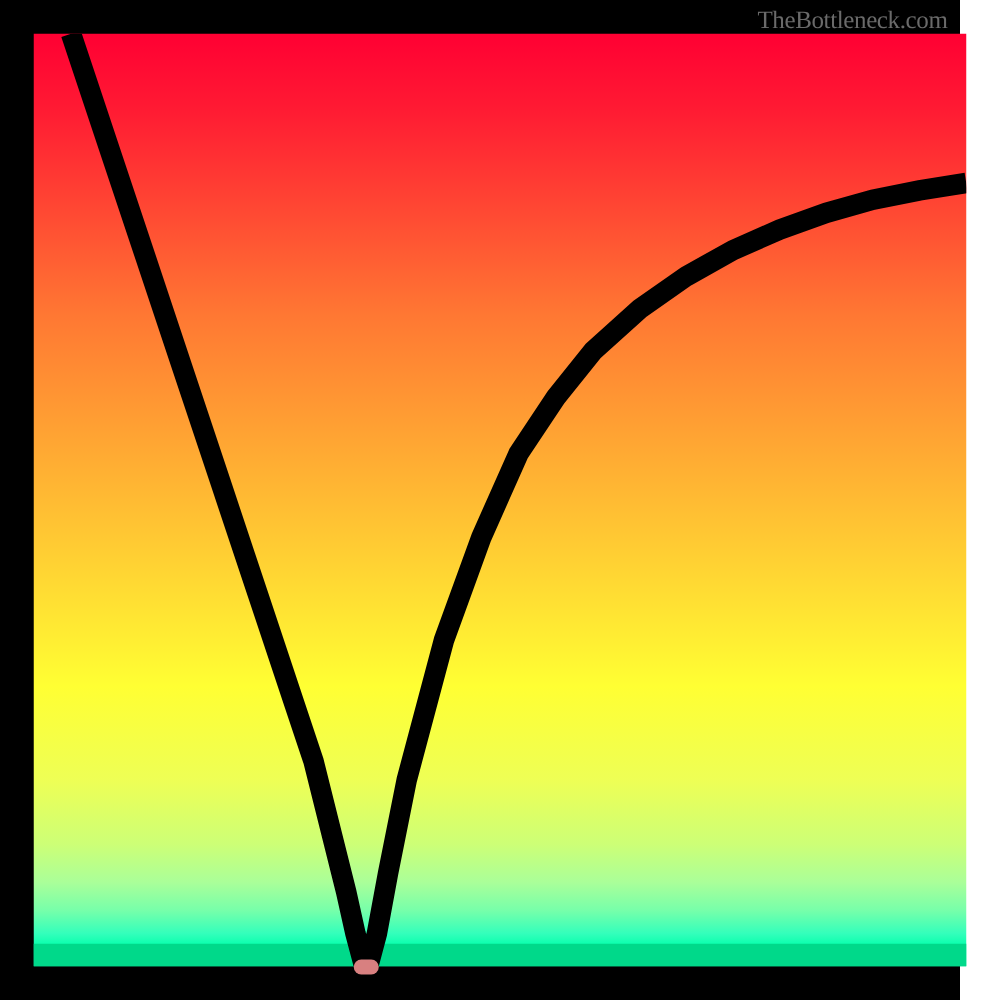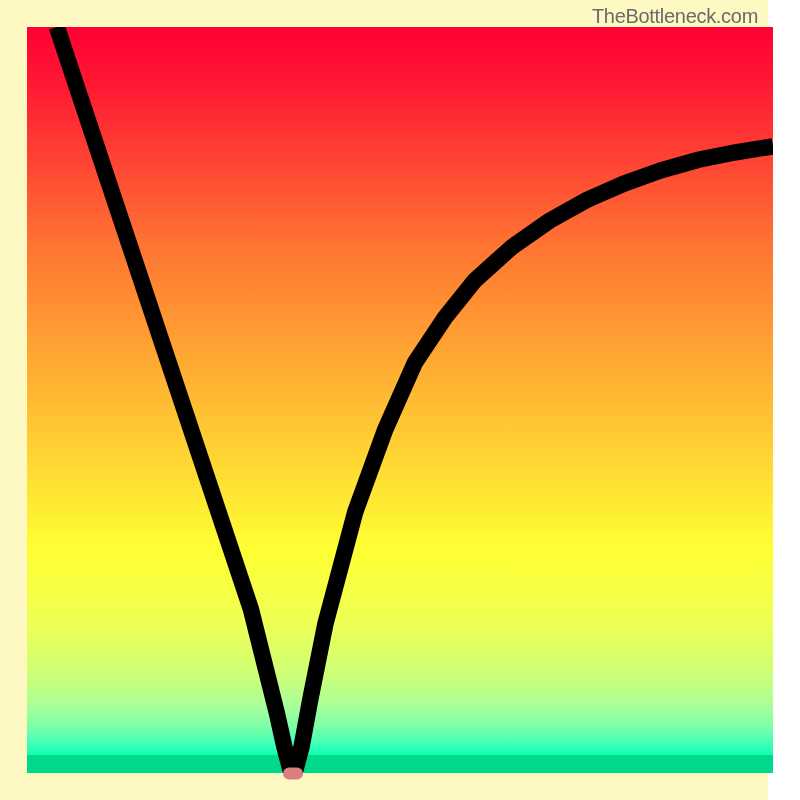--- a/index.html
+++ b/index.html
@@ -1,17 +1,17 @@
 <!DOCTYPE html>
 <html><head>
   <meta charset="utf-8">
   <style>
     * { margin: 0; padding: 0; box-sizing: border-box; }
     body { width: 800px; height: 800px; overflow: hidden; font-family: Arial, sans-serif; }
-    .frame { width: 768px; height: 800px; background: #fef9c3; position: relative; }
+    .frame { width: 768px; height: 800px; background: #000000; position: relative; font-family: Liberation Serif, serif; }
     .plot-area { position: absolute; left: 27px; top: 27px; width: 746px; height: 746px; }
     .gradient-bg {
       width: 100%; height: 100%;
       background: linear-gradient(to bottom,
         #ff0033 0%,
         #ff1a33 8%,
         #ff4433 18%,
         #ff7733 30%,
         #ffaa33 45%,
         #ffd633 58%,

